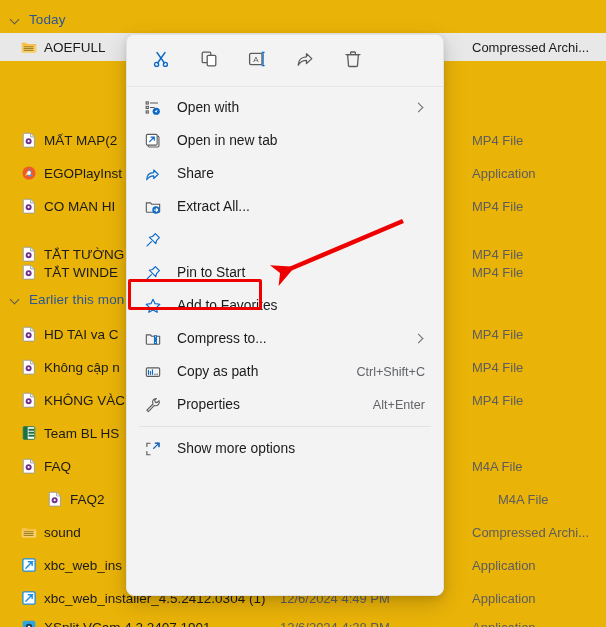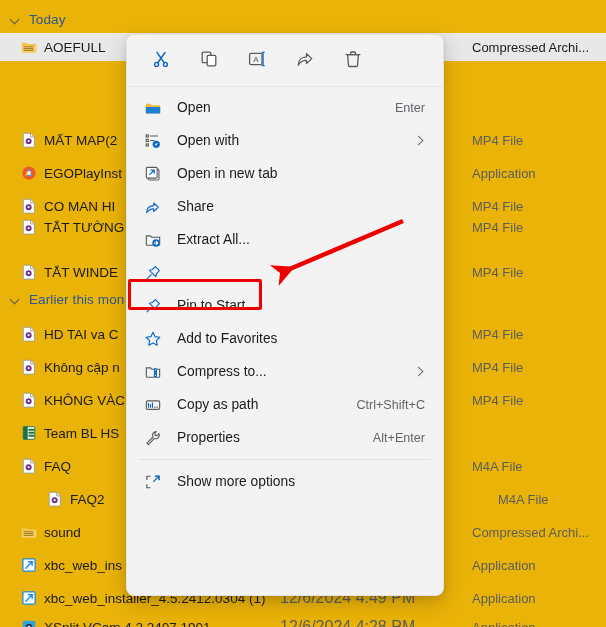--- a/index.html
+++ b/index.html
@@ -34,21 +34,21 @@
     position:absolute; left:0; width:606px; height:28px;
     display:flex; align-items:center;
   }
   .row.selected{ background:#e8e8e8; }
   .row .name{
     position:absolute; left:44px;
     font-size:13.5px; color:#1b1b1b; white-space:nowrap;
   }
   .row .date{
     position:absolute; left:280px;
-    font-size:16px; color:#5d5d5d; white-space:nowrap;
+    font-size:13px; color:#5d5d5d; white-space:nowrap;
   }
   .row .type{
     position:absolute; left:472px;
     font-size:13px; color:#5d5d5d; white-space:nowrap;
   }
   .row.selected .type{ color:#1b1b1b; }
   .row .ico{
     position:absolute; left:20px; top:50%; transform:translateY(-50%);
     width:18px; height:18px;
   }
@@ -192,21 +192,21 @@
             <path d="M4.5 2.5h7.5L16 6.5V17a.9.9 0 0 1-.9.9H4.5a.9.9 0 0 1-.9-.9V3.4a.9.9 0 0 1 .9-.9z" fill="#fff" stroke="#9a9a9a" stroke-width="1"></path>
             <path d="M11.8 2.6v4h4.1" fill="none" stroke="#9a9a9a" stroke-width="1"></path>
             <circle cx="9.6" cy="11.3" r="3.3" fill="#6f2f8e"></circle>
             <circle cx="9.6" cy="11.3" r="1.2" fill="#fff"></circle>
           </svg>
         </span>
         <span class="name">CO MAN HI</span>
         <span class="date"></span>
         <span class="type">MP4 File</span>
       </div>
-      <div class="row" style="top: 213px; text-align: center;">
+      <div class="row" style="top: 240px; text-align: center;">
         <span class="ico">
           <svg viewBox="0 0 20 20" width="18" height="18">
             <path d="M4.5 2.5h7.5L16 6.5V17a.9.9 0 0 1-.9.9H4.5a.9.9 0 0 1-.9-.9V3.4a.9.9 0 0 1 .9-.9z" fill="#fff" stroke="#9a9a9a" stroke-width="1"></path>
             <path d="M11.8 2.6v4h4.1" fill="none" stroke="#9a9a9a" stroke-width="1"></path>
             <circle cx="9.6" cy="11.3" r="3.3" fill="#6f2f8e"></circle>
             <circle cx="9.6" cy="11.3" r="1.2" fill="#fff"></circle>
           </svg>
         </span>
         <span class="name">TẮT TƯỜNG</span>
         <span class="date"></span>
@@ -386,30 +386,20 @@
             </svg></span>
         </div>
         <div class="tbtn">
           <span><svg viewBox="0 0 20 20" width="20" height="20">
               <path d="M4.6 5.6h10.8l-.9 11a1 1 0 0 1-1 .9H6.5a1 1 0 0 1-1-.9z" fill="none" stroke="#5b5b5b" stroke-width="1.3"></path>
               <path d="M3 5.6h14M7.6 5.6V3.8a.8.8 0 0 1 .8-.8h3.2a.8.8 0 0 1 .8.8v1.8" fill="none" stroke="#5b5b5b" stroke-width="1.3" stroke-linecap="round"></path>
             </svg></span>
         </div>
       </div>
     <div class="ctx-body" id="ctxBody">
-        <div class="mi">
-          <span class="mi-ico">
-            <svg viewBox="0 0 20 20" width="18" height="18">
-              <path d="M2 5.4h5l1.4 1.6H18v8.2a.9.9 0 0 1-.9.9H2.9a.9.9 0 0 1-.9-.9z" fill="#f5b93a"></path>
-              <path d="M2 9h16v6.2a.9.9 0 0 1-.9.9H2.9A.9.9 0 0 1 2 15.2z" fill="#1e7fd6"></path>
-            </svg>
-          </span>
-          <span class="mi-label">Open</span>
-          <span class="mi-accel">Enter</span>
-        </div>
         <div class="mi">
           <span class="mi-ico">
             <svg viewBox="0 0 20 20" width="18" height="18">
               <g fill="none" stroke="#5b5b5b" stroke-width="1.2">
                 <rect x="2.4" y="3.2" width="2.4" height="2.4"></rect>
                 <rect x="2.4" y="8.2" width="2.4" height="2.4"></rect>
                 <rect x="2.4" y="13.2" width="2.4" height="2.4"></rect>
                 <path d="M6.6 4.4h9M6.6 9.4h5.2"></path>
               </g>
               <circle cx="13.6" cy="13.6" r="4" fill="#0a69c7"></circle>

